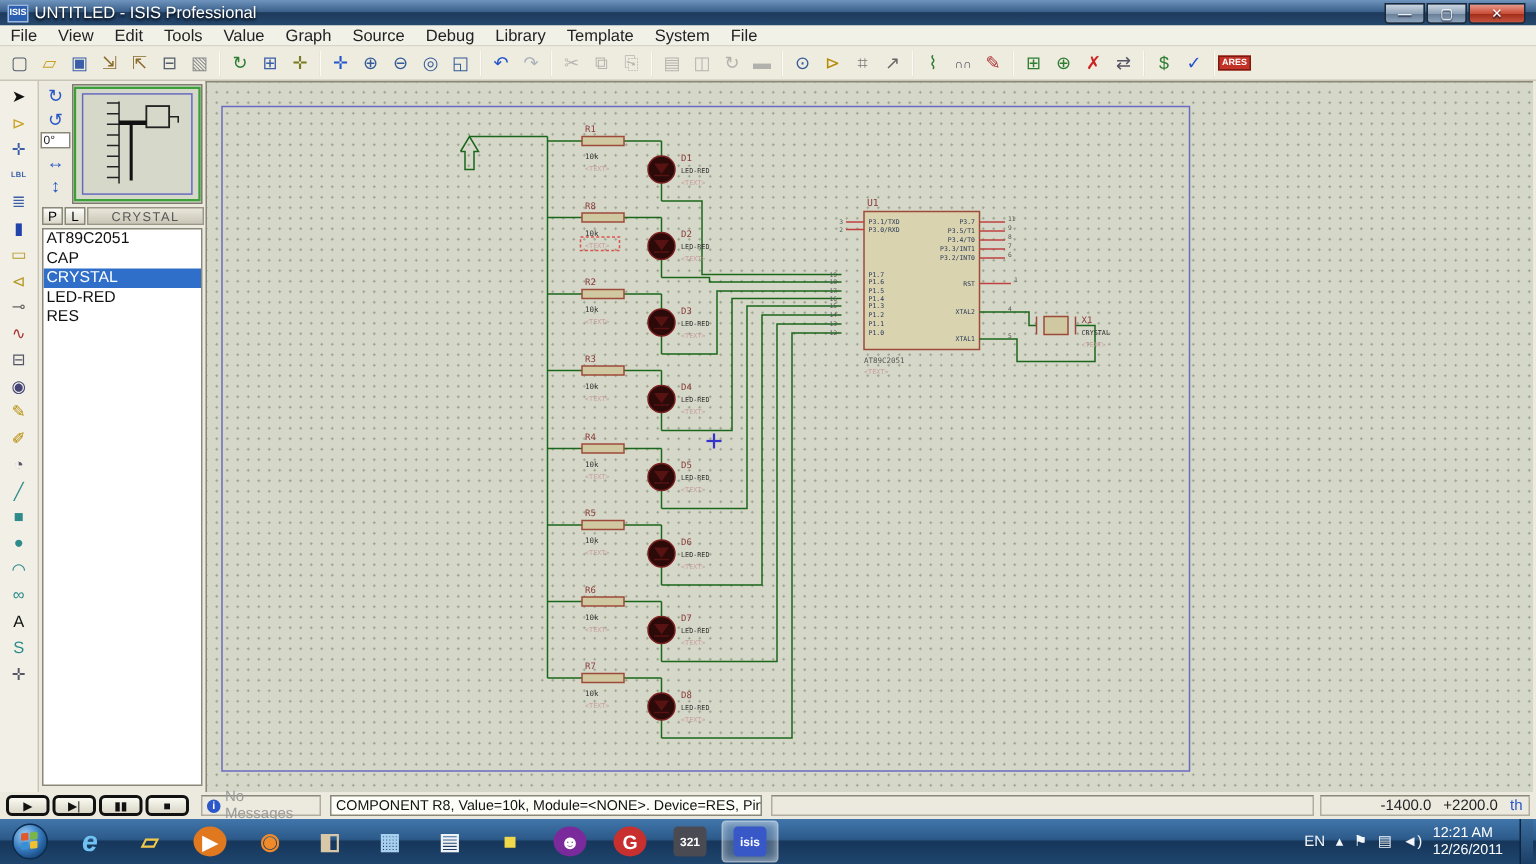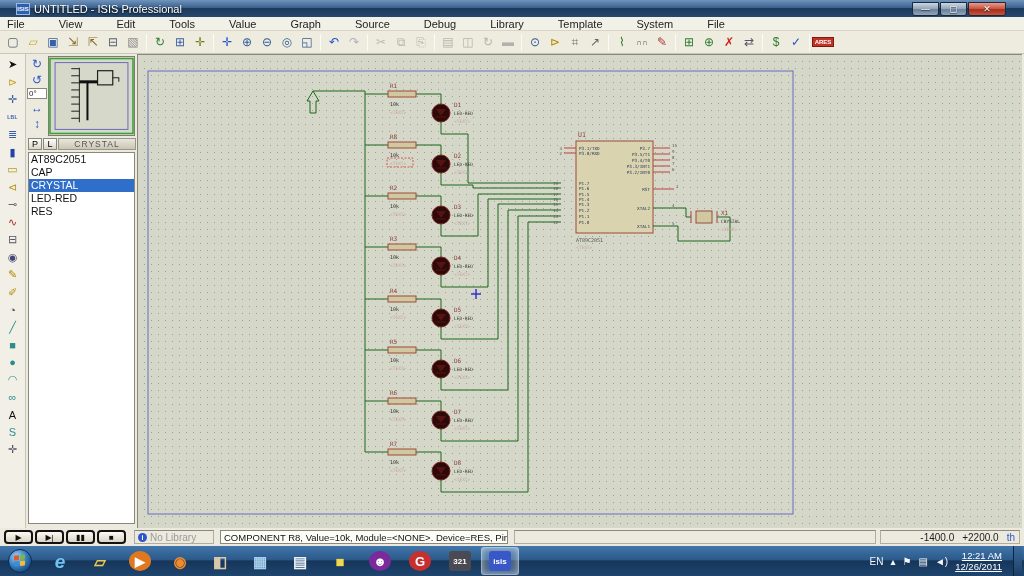--- a/index.html
+++ b/index.html
@@ -2,32 +2,32 @@
 <html><head>
 <meta charset="utf-8">
 <style>
   * { box-sizing: border-box; margin: 0; padding: 0; }
   html,body { width:1024px; height:576px; overflow:hidden; font-family:"Liberation Sans",sans-serif; background:#ece9dd; }
   #screen { position:relative; width:1024px; height:576px; }
 
   
   .titlebar { position:absolute; left:0; top:0; width:1024px; height:17px;
     background:linear-gradient(#6f94bd 0%, #3b618c 45%, #1d3a5c 50%, #26486e 100%);
-    color:#fff; font-size:11px; display:flex; align-items:center; padding:0 16px; }
+    color:#fff; font-size:11px; display:flex; align-items:center; padding:0 5px; }
   .app-logo { width:14px; height:12px; background:#2b5fb0; color:#fff; font-size:6px; font-weight:bold;
     display:flex; align-items:center; justify-content:center; border:1px solid #9db8d8; margin-right:4px; }
   .title-text { flex:1; text-shadow:0 1px 2px #000; white-space:nowrap; }
   .winbtns { display:flex; gap:1px; margin-right:2px; }
   .winbtn { width:27px; height:14px; border:1px solid #1a2a3a; border-radius:0 0 3px 3px;
     background:linear-gradient(#cdd6e2,#8fa3b8 50%,#6a8099 55%,#90a6bd); color:#fff; font-size:9px; line-height:12px; text-align:center; text-shadow:0 1px 1px #223; }
   .winbtn.close { width:38px; background:linear-gradient(#e89a8c,#c94f38 50%,#a22f1b 55%,#c65540); }
 
   
   .menubar { position:absolute; left:0; top:17px; width:1024px; height:14px; background:#f2f1e8;
-    border-bottom:1px solid #d8d5c8; display:flex; align-items:center; font-size:11px; color:#222;gap:20px; }
+    border-bottom:1px solid #d8d5c8; display:flex; align-items:center; font-size:11px; color:#222; }
   .menu-item { padding:0 7px; cursor:default; }
 
   
   .toolbar { position:absolute; left:0; top:31px; width:1024px; height:23px; background:#eeebdf;
     border-bottom:1px solid #c9c6b8; display:flex; align-items:center; padding-left:3px; }
   .tb-btn { width:20px; height:19px; display:flex; align-items:center; justify-content:center;
     font-size:12px; border:1px solid transparent; border-radius:2px; }
   .tb-btn.dim { opacity:.38; filter:grayscale(60%); }
   .tb-sep { width:1px; height:17px; background:#b8b5a6; border-right:1px solid #fbfaf4; margin:0 3px; }
   .tb-btn .ares-chip { background:#c33226; color:#fff; font-size:6px; font-weight:bold; padding:1px 2px; border:1px solid #7c1a12; }
@@ -86,21 +86,21 @@
   .tb-item { width:38px; height:28px; margin:0 1px; display:flex; align-items:center; justify-content:center; border-radius:3px; }
   .tb-item.active { background:rgba(255,255,255,.22); border:1px solid rgba(255,255,255,.45); box-shadow:inset 0 0 6px rgba(255,255,255,.5); }
   .orb { width:24px; height:24px; border-radius:50%; background:radial-gradient(circle at 35% 30%, #9fd0f5, #3a7fc2 45%, #16477c 80%);
     border:1px solid #0d2c4e; display:flex; align-items:center; justify-content:center; }
   .orb-flag { width:12px; height:12px; display:grid; grid-template-columns:5px 5px; grid-template-rows:5px 5px; gap:1px; transform:skewY(-6deg); }
   .orb-flag i { border-radius:1px; }
   .ti-glyph { font-size:15px; font-weight:bold; line-height:1; }
   .ti-box { border-radius:3px; display:flex; align-items:center; justify-content:center; }
   .tray { margin-left:auto; display:flex; align-items:center; color:#fff; gap:7px; padding-right:2px; }
   .tray-ic { font-size:10px; color:#f4f6fa;text-align:right; }
-  .clock { text-align:right; font-size:9.5px; line-height:11px; color:#fff; padding-right:4px;text-decoration:underline; }
+  .clock { text-align:left; font-size:9.5px; line-height:11px; color:#fff; padding-right:4px; }
   .show-desktop { width:9px; height:30px; border-left:1px solid #0d2440; background:linear-gradient(#3b6d9e,#1c3f66); }
 </style>
 </head>
 <body>
 
 <div id="screen">
 
   <div class="titlebar">
     <div class="app-logo">ISIS</div>
     <div class="title-text">UNTITLED - ISIS Professional</div>
@@ -442,21 +442,21 @@
 
   <div class="statusbar">
     <div class="animbtns">
       <div class="anim-btn">▶</div>
       <div class="anim-btn">▶|</div>
       <div class="anim-btn">▮▮</div>
       <div class="anim-btn">■</div>
     </div>
     <div class="msgbox">
       <span class="info-ic">i</span>
-      <span>No Library</span>
+      <span>No Messages</span>
     </div>
     <div class="infobox">COMPONENT R8, Value=10k, Module=&lt;NONE&gt;. Device=RES, Pinout=RES40</div>
     <div class="statusfill"></div>
     <div class="coords">
       <span>-1400.0</span>
       <span>+2200.0</span>
       <span class="units">th</span>
     </div>
   </div>
 

